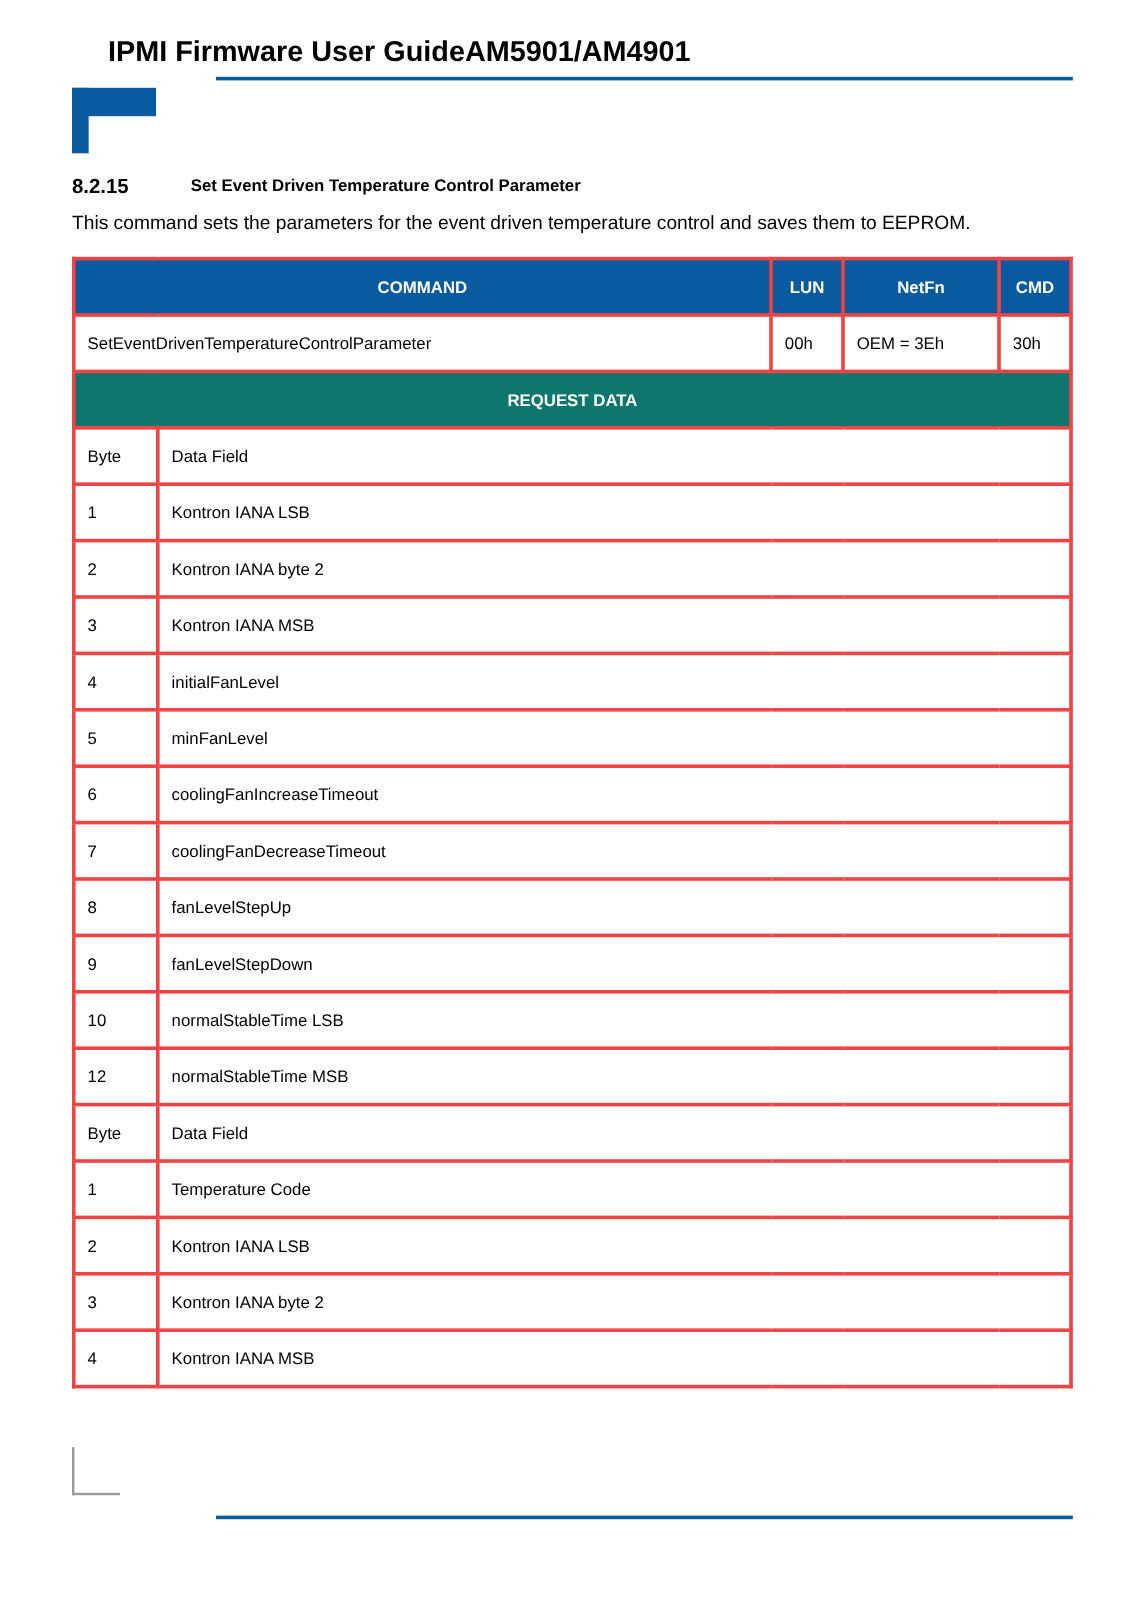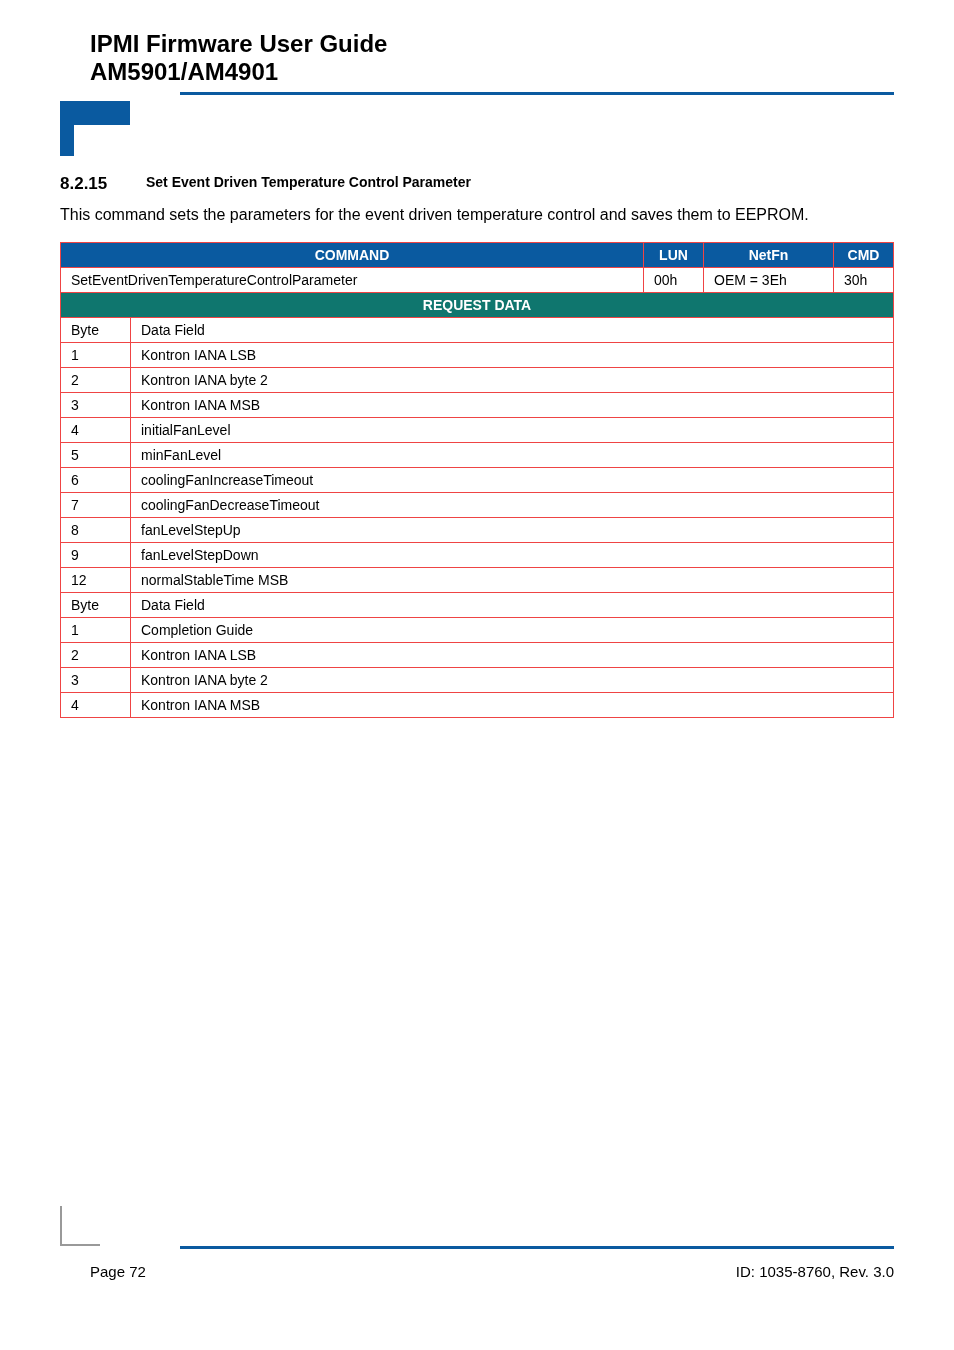--- a/index.html
+++ b/index.html
@@ -11,21 +11,20 @@
     color: #000;
     position: relative;
   }
   .page {
     padding: 30px 60px 30px 60px;
   }
   .header-row {
     display: flex;
     align-items: baseline;
     padding: 0 0 6px 30px;
-    flex-direction: column;
   }
   .header-left {
     font-size: 24px;
     font-weight: bold;
   }
   .header-right {
     font-size: 24px;
     font-weight: bold;
   }
   .header-rule {
@@ -34,21 +33,21 @@
     background: #0a5aa0;
     margin-bottom: 6px;
   }
   .logo-block {
     margin-top: 6px;
     margin-bottom: 18px;
   }
   .logo-svg { display:block; }
   .section-row {
     display: flex;
-    gap: 20px;
+    gap: 33px;
     padding-left: 0;
     margin-bottom: 10px;
   }
   .section-num {
     font-size: 17px;
     font-weight: bold;
     min-width: 66px;
   }
   .section-title {
     font-size: 14px;
@@ -59,22 +58,22 @@
     line-height: 1.35;
     margin-bottom: 16px;
     text-align: justify;
   }
   table.cmd {
     width: 100%;
     border-collapse: collapse;
     font-size: 14px;
   }
   table.cmd th, table.cmd td {
-    border: 1px solid #ef4444;
-    padding: 4px 10px;
+    border: 3px solid #ef4444;
+    padding: 14px 10px;
     text-align: left;
     vertical-align: middle;
   }
   tr.hdr th {
     background: #0a5aa0;
     color: #fff;
     font-weight: bold;
     text-align: center;
   }
   tr.sect th {
@@ -200,51 +199,51 @@
         </tr>
         <tr>
           <td>8</td>
           <td colspan="4">fanLevelStepUp</td>
         </tr>
         <tr>
           <td>9</td>
           <td colspan="4">fanLevelStepDown</td>
         </tr>
         <tr>
+          <td>10</td>
+          <td colspan="4">normalStableTime LSB</td>
+        </tr>
+        <tr>
           <td>12</td>
           <td colspan="4">normalStableTime MSB</td>
         </tr>
       </tbody>
     <tbody>
     <tr>
       <td>Byte</td>
       <td colspan="4">Data Field</td>
     </tr>
     </tbody>
       <tbody id="resp-body">
         <tr>
           <td>1</td>
-          <td colspan="4">Completion Guide</td>
+          <td colspan="4">Temperature Code</td>
         </tr>
         <tr>
           <td>2</td>
           <td colspan="4">Kontron IANA LSB</td>
         </tr>
         <tr>
           <td>3</td>
           <td colspan="4">Kontron IANA byte 2</td>
         </tr>
         <tr>
           <td>4</td>
           <td colspan="4">Kontron IANA MSB</td>
         </tr>
       </tbody>
   </table>
 </div>
 
 <div class="footer-rule-wrap">
   <div class="footer-corner"></div>
   <div class="footer-rule"></div>
-  <div class="footer-row">
-    <div>Page 72</div>
-    <div>ID: 1035-8760, Rev. 3.0</div>
-  </div>
 </div>
 
 </body></html>

